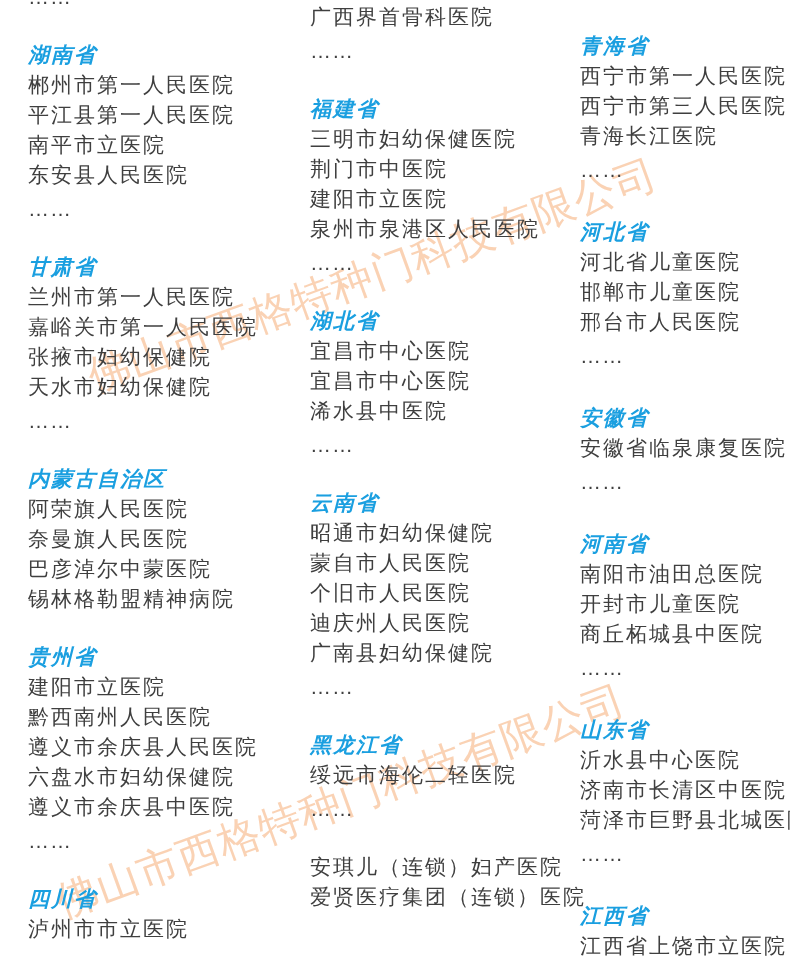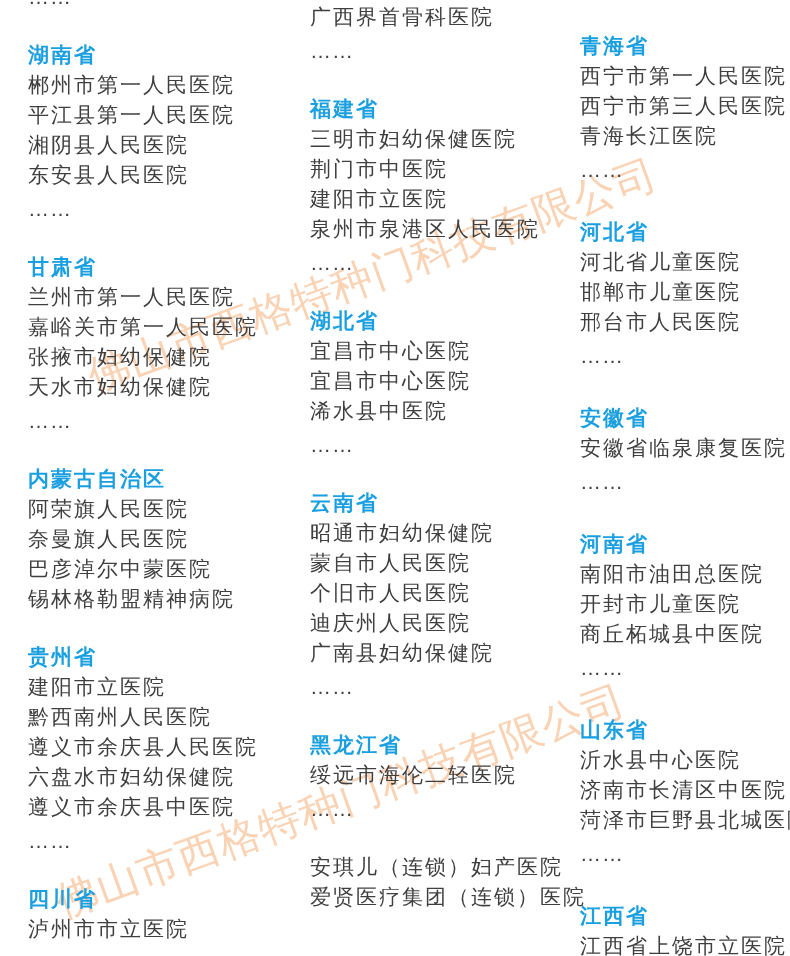--- a/index.html
+++ b/index.html
@@ -19,38 +19,38 @@
   .col{position:absolute;z-index:1;}
   .col-1{left:28px;top:-22px;width:275px;}
   .col-2{left:310px;top:2px;width:265px;}
   .col-3{left:580px;top:31px;width:212px;}
   .block{margin-bottom:28px;}
   .col-3 .block{margin-bottom:32px;}
   .line{
     height:30px;line-height:30px;font-size:21px;letter-spacing:2px;
     color:var(--body-color,#3F3F3F);white-space:nowrap;
   }
-  .header{color:var(--header-color,#1A9FE0);font-weight:bold;}
+  .header{color:var(--header-color,#1A9FE0);font-weight:bold;font-style:italic;}
   .ellipsis-line{margin-top:4px;letter-spacing:1px;}
 </style>
 </head>
 <body>
 
 <div class="page">
   <div class="watermark wm-a">佛山市西格特种门科技有限公司</div>
   <div class="watermark wm-b">佛山市西格特种门科技有限公司</div>
   <div class="col col-1">
       <div class="block">
         <div class="line ellipsis-line">……</div>
       </div>
       <div class="block">
         <div class="line header">湖南省</div>
         <div class="line item">郴州市第一人民医院</div>
         <div class="line item">平江县第一人民医院</div>
-        <div class="line item">湘阴县人民医院</div>
+        <div class="line item">南平市立医院</div>
         <div class="line item">东安县人民医院</div>
         <div class="line ellipsis-line">……</div>
       </div>
       <div class="block">
         <div class="line header">甘肃省</div>
         <div class="line item">兰州市第一人民医院</div>
         <div class="line item">嘉峪关市第一人民医院</div>
         <div class="line item">张掖市妇幼保健院</div>
         <div class="line item">天水市妇幼保健院</div>
         <div class="line ellipsis-line">……</div>

